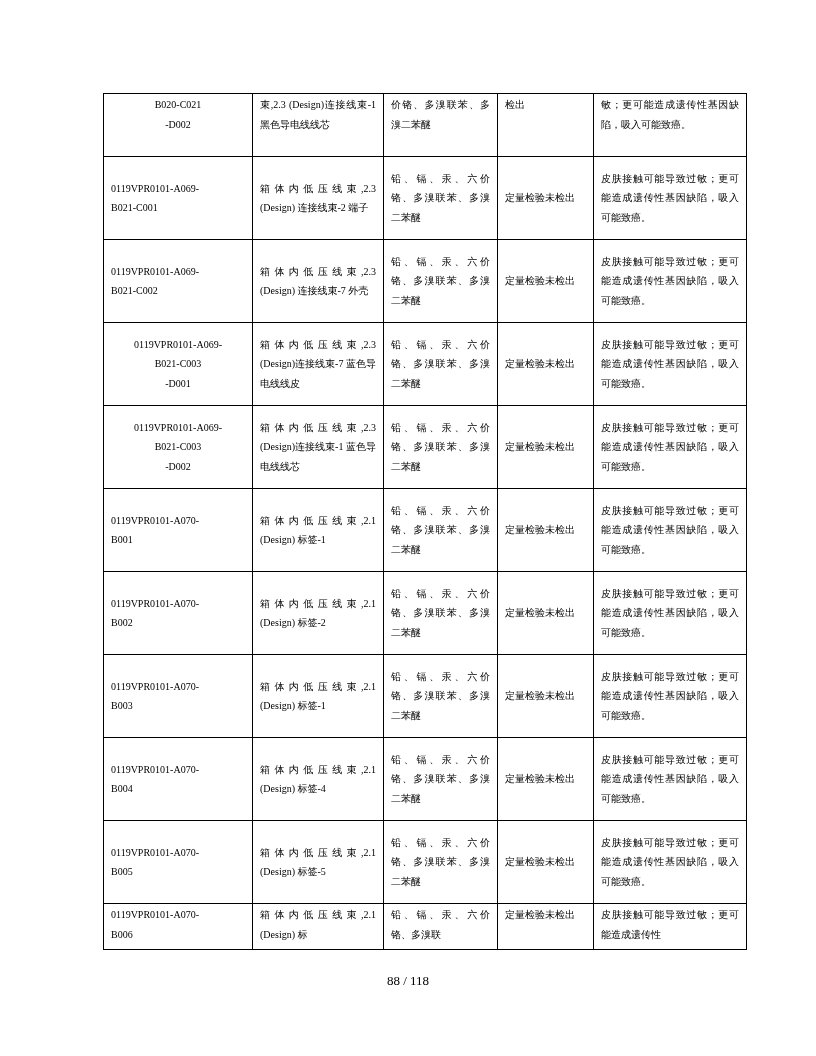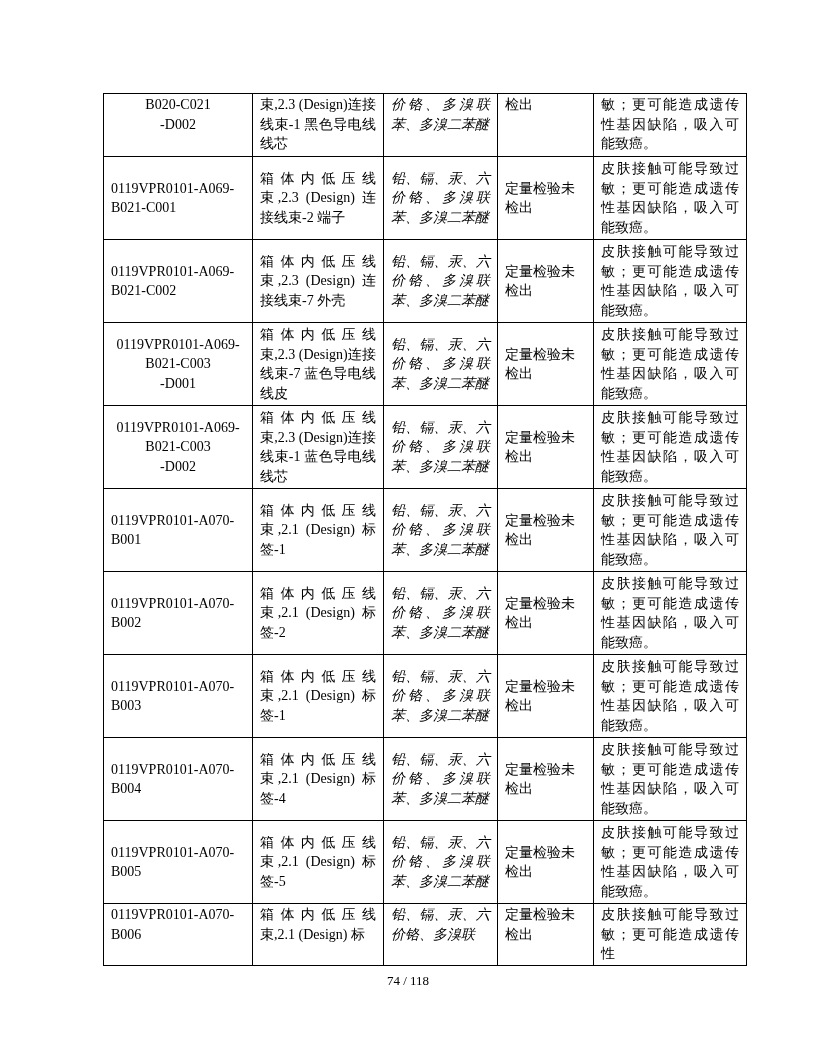--- a/index.html
+++ b/index.html
@@ -12,33 +12,33 @@
     font-family: "Liberation Serif", "DejaVu Serif", serif;
     overflow: hidden;
   }
   table.doc-table {
     position: absolute;
     left: 103px;
     top: 93px;
     width: 643px;
     border-collapse: collapse;
     table-layout: fixed;
-    font-size: 14px;
+    font-size: 10px;
     line-height: 19.5px;
   }
   .doc-table td {
     border: 1px solid #000000;
     vertical-align: middle;
     padding: 1px 7px;
     overflow: hidden;
   }
   .cell-id { text-align: left; white-space: pre-line; padding: 1px 6px; }
   .cell-id.center { text-align: center; }
   .cell-name { text-align: justify; text-justify: inter-character; padding: 1px 6px; }
-  .cell-sub  { text-align: justify; text-justify: inter-character; font-style: italic; }
+  .cell-sub  { text-align: justify; text-justify: inter-character; }
   .cell-res  { text-align: left; }
   .cell-haz  { text-align: justify; text-justify: inter-character; padding: 1px 4px; }
   tr.row-first { height: 63px; }
   tr.row-first td { vertical-align: top; }
   tr.row-std { height: 83px; }
   tr.row-last { height: 46px; }
   tr.row-last td { vertical-align: top; }
   .page-footer {
     position: absolute;
     left: 0;
@@ -149,15 +149,15 @@
         <td class="cell-id">0119VPR0101-A070-
 B006</td>
         <td class="cell-name">箱体内低压线束,2.1 (Design) 标</td>
         <td class="cell-sub">铅、镉、汞、六价铬、多溴联</td>
         <td class="cell-res">定量检验未检出</td>
         <td class="cell-haz">皮肤接触可能导致过敏；更可能造成遗传性</td>
       </tr>
     </tbody>
   </table>
 
-  <div class="page-footer">74 / 118</div>
+  <div class="page-footer">88 / 118</div>
 
 </div>
 
 </body></html>

